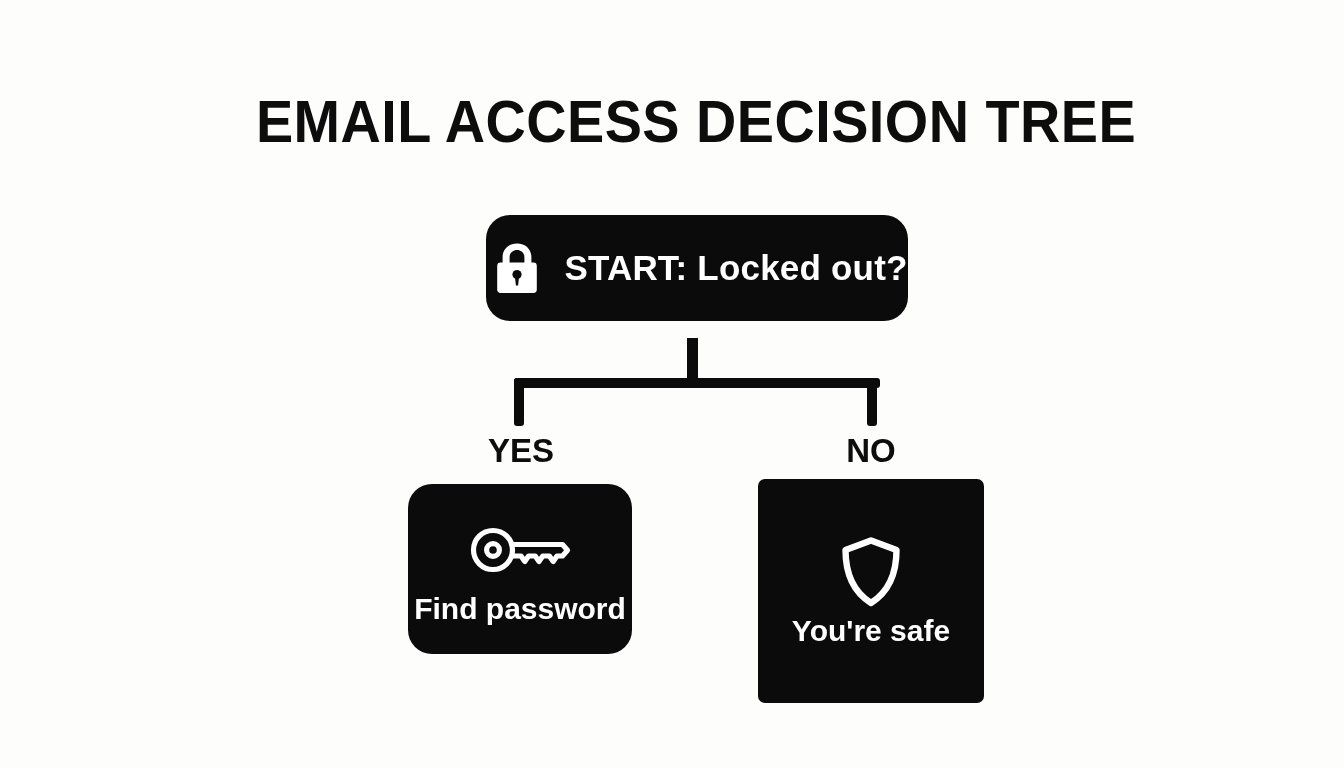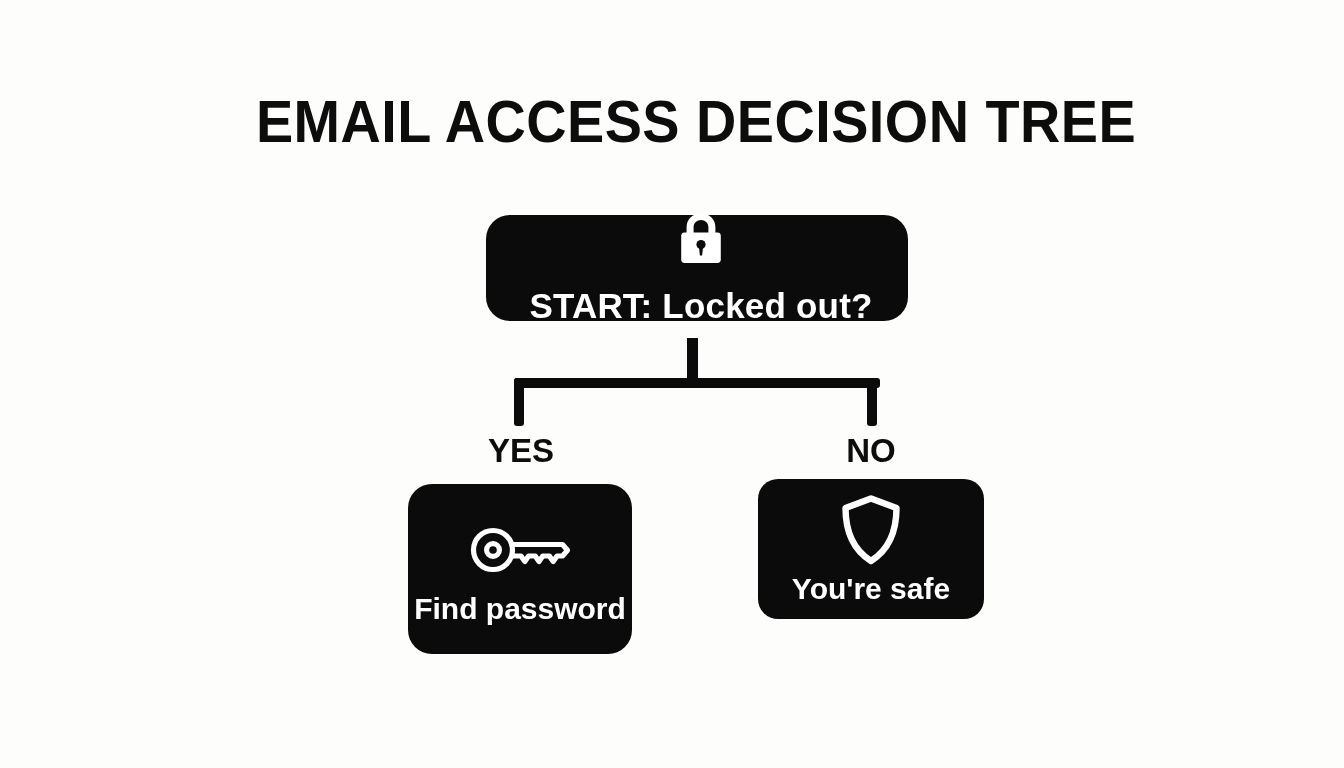--- a/index.html
+++ b/index.html
@@ -59,21 +59,21 @@
     white-space: nowrap;
   }
 
   
   #start-node {
     left: 462px;
     top: 215px;
     width: 422px;
     height: 106px;
     border-radius: 24px;
-    flex-direction: column;
+    flex-direction: row;
     gap: 24px;
     padding-left: 8px;
   }
   #start-node .node-label {
     font-size: 35px;
     line-height: 36px;
     letter-spacing: 0.2px;
   }
   .lock-icon { width: 46px; height: 52px; display: block; flex: 0 0 auto; }
 
@@ -86,22 +86,22 @@
     left: 384px;
     top: 484px;
     width: 224px;
     height: 170px;
     border-radius: 24px;
   }
   #no-node {
     left: 734px;
     top: 479px;
     width: 226px;
-    height: 140px;
-    border-radius: 20px;
+    height: 224px;
+    border-radius: 7px;
   }
   .child-node .icon-wrap {
     height: 74px;
     display: flex;
     align-items: center;
     justify-content: center;
     margin-bottom: 6px;
   }
   .child-node .node-label {
     font-size: 30px;

